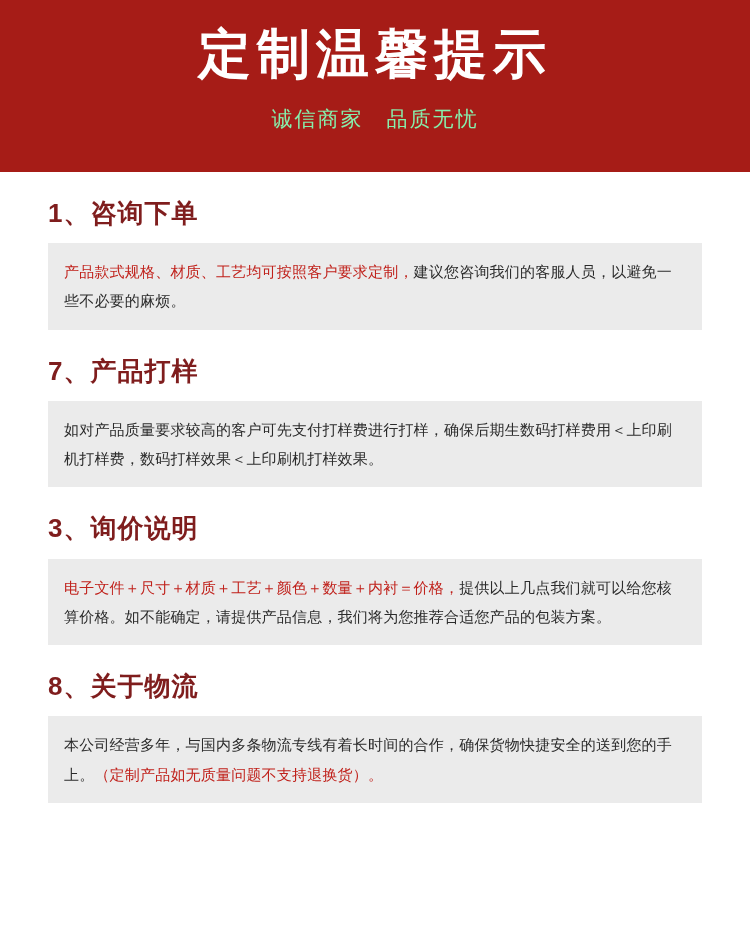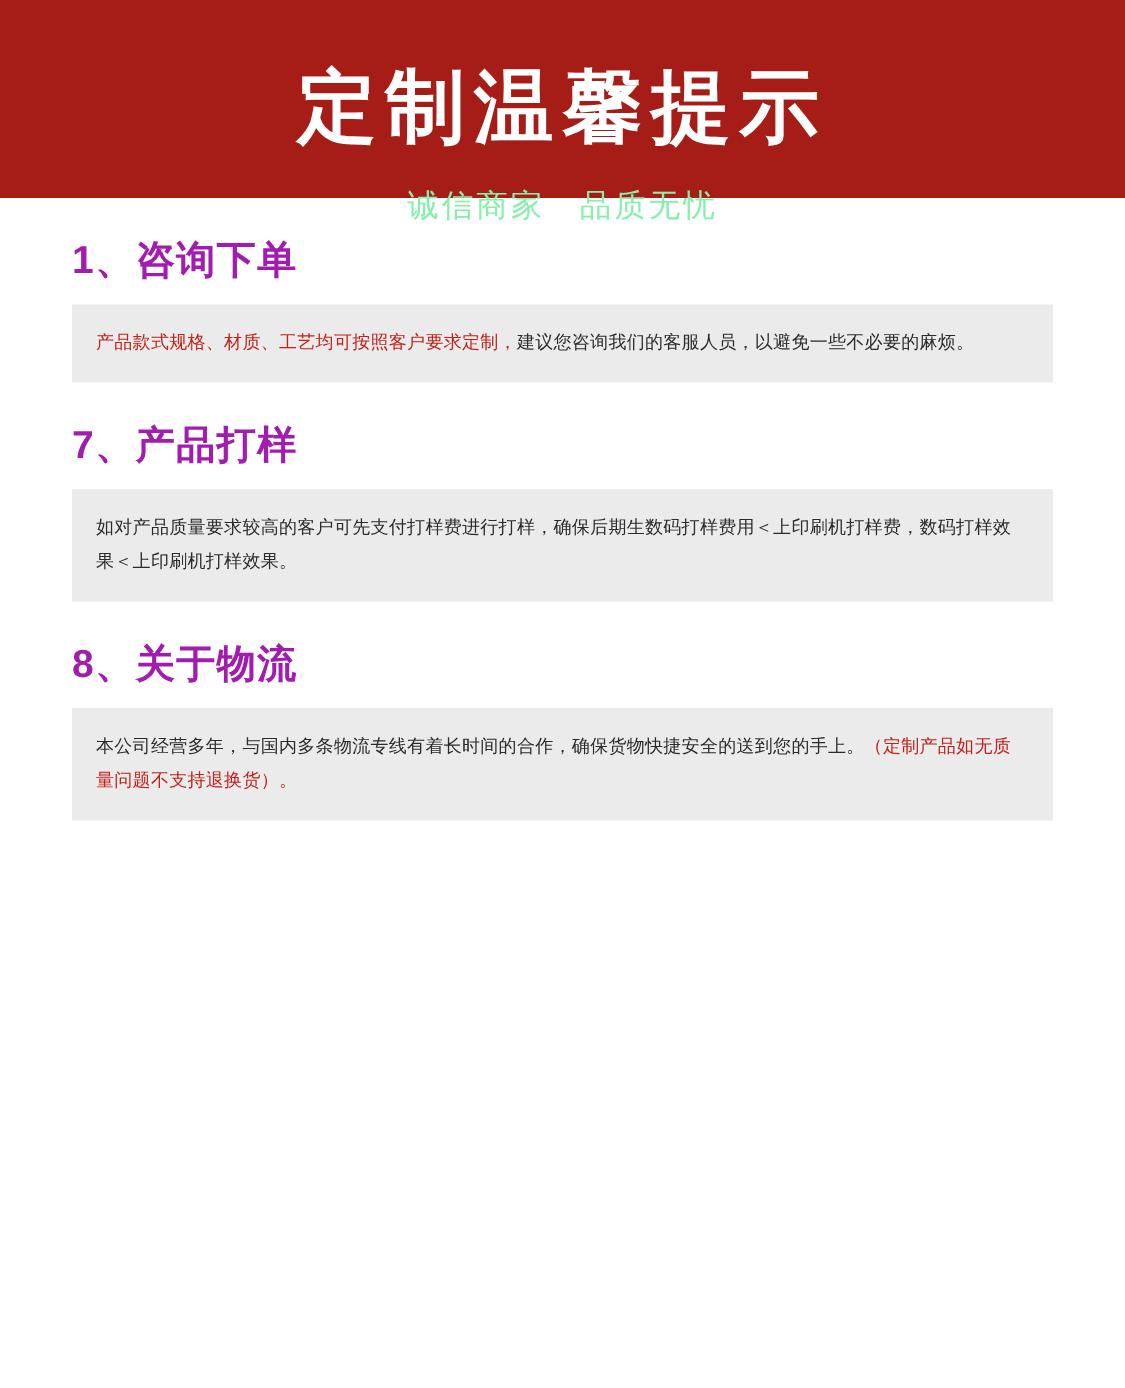--- a/index.html
+++ b/index.html
@@ -15,28 +15,28 @@
   }
   .page {
     width: 750px;
     height: 925px;
     position: relative;
     background: #ffffff;
   }
   
   .banner {
     width: 750px;
-    height: 132px;
+    height: 172px;
     background: #a61c17;
     display: flex;
     flex-direction: column;
     align-items: center;
     justify-content: flex-start;
     box-sizing: border-box;
-    padding-top: 42px;
+    padding-top: 24px;
   }
   .banner-title {
     color: #ffffff;
     font-size: 53px;
     font-weight: bold;
     letter-spacing: 6px;
     line-height: 1.15;
     text-align: center;
   }
   .banner-sub {
@@ -48,31 +48,31 @@
   }
   
   .content {
     padding: 26px 48px 0 48px;
     box-sizing: border-box;
   }
   .section {
     margin-bottom: 26px;
   }
   .section-title {
-    color: #a21caf;
+    color: #7f1d1d;
     font-size: 26px;
     font-weight: bold;
     letter-spacing: 1px;
     margin: 0 0 14px 0;
     line-height: 1.2;
   }
   .section-body {
     background: #ebebeb;
     color: #2b2b2b;
-    font-size: 12px;
+    font-size: 15px;
     line-height: 1.95;
     padding: 14px 16px 14px 16px;
     box-sizing: border-box;
     letter-spacing: 0.2px;
   }
   .hl {
     color: #c0211b;
   }
 </style>
 </head>
@@ -94,20 +94,26 @@
       </div>
     </div>
 
     <div class="section">
       <div class="section-title">7、产品打样</div>
       <div class="section-body">
         <span>如对产品质量要求较高的客户可先支付打样费进行打样，确保后期生数码打样费用＜上印刷机打样费，数码打样效果＜上印刷机打样效果。</span>
       </div>
     </div>
 
+    <div class="section">
+      <div class="section-title">3、询价说明</div>
+      <div class="section-body">
+        <span class="hl">电子文件＋尺寸＋材质＋工艺＋颜色＋数量＋内衬＝价格，</span><span>提供以上几点我们就可以给您核算价格。如不能确定，请提供产品信息，我们将为您推荐合适您产品的包装方案。</span>
+      </div>
+    </div>
 
     <div class="section">
     </div>
 
     <div class="section">
       <div class="section-title">8、关于物流</div>
       <div class="section-body">
         <span>本公司经营多年，与国内多条物流专线有着长时间的合作，确保货物快捷安全的送到您的手上。</span><span class="hl">（定制产品如无质量问题不支持退换货）。</span>
       </div>
     </div>

